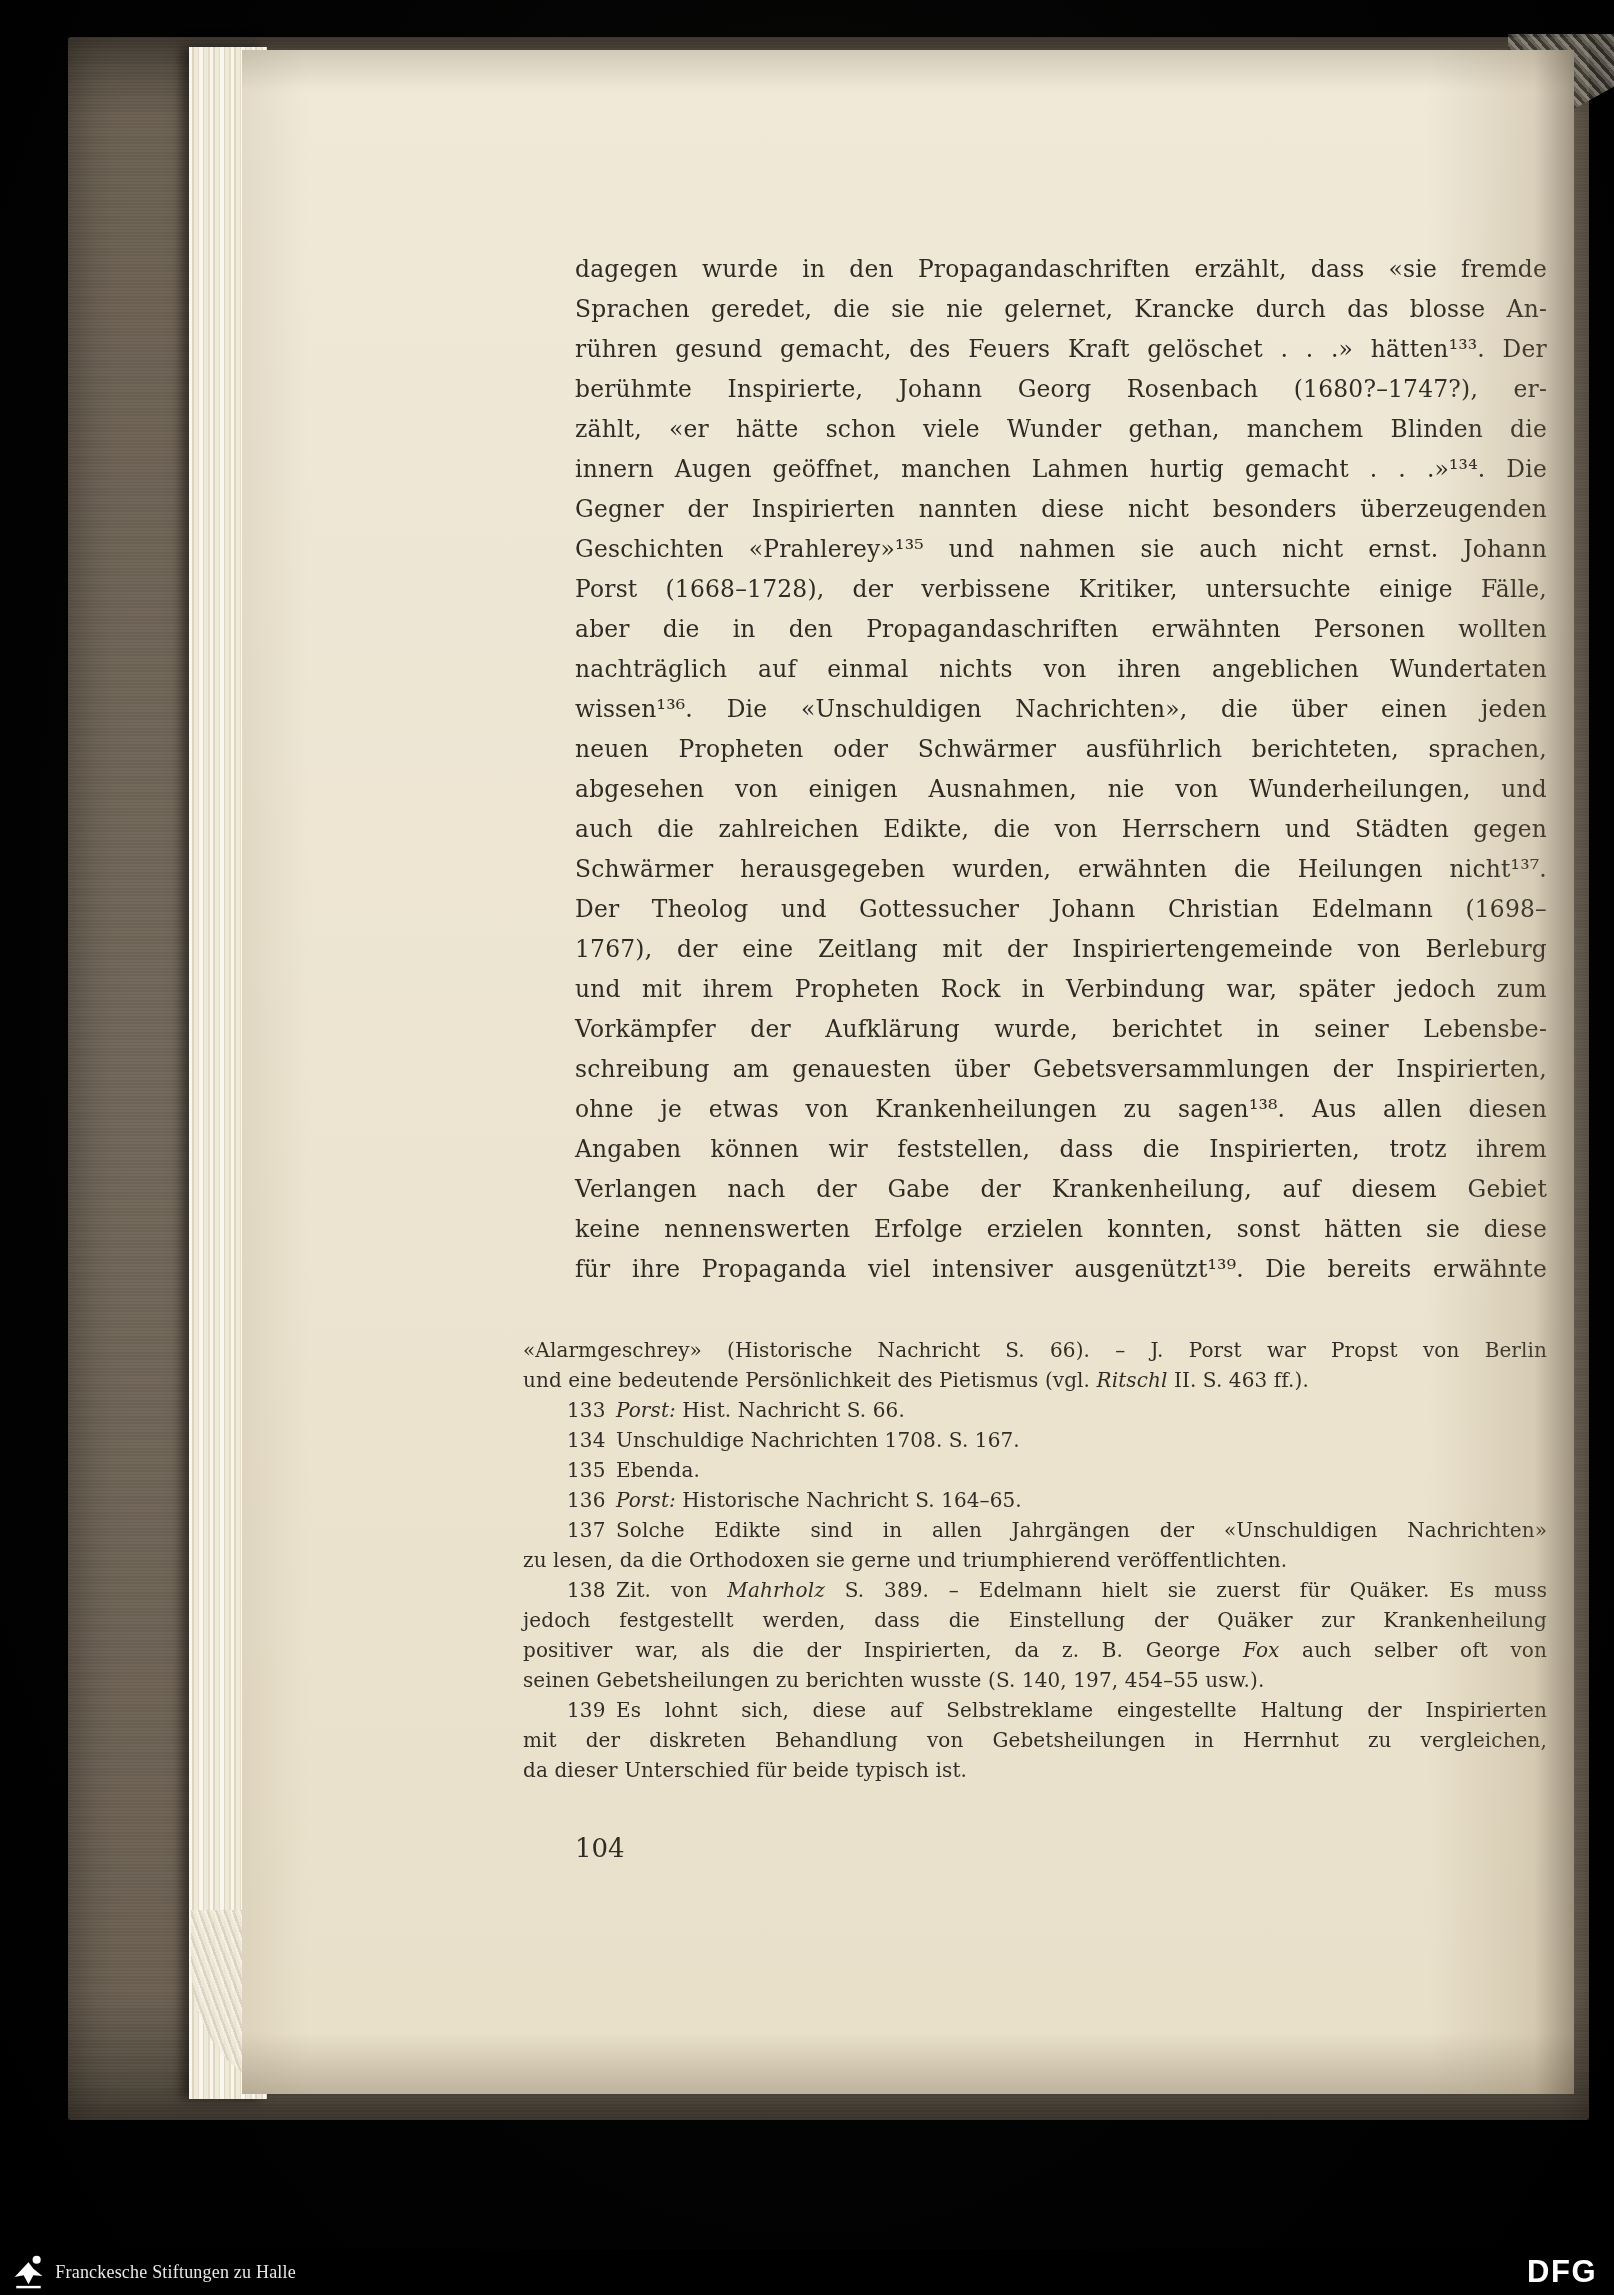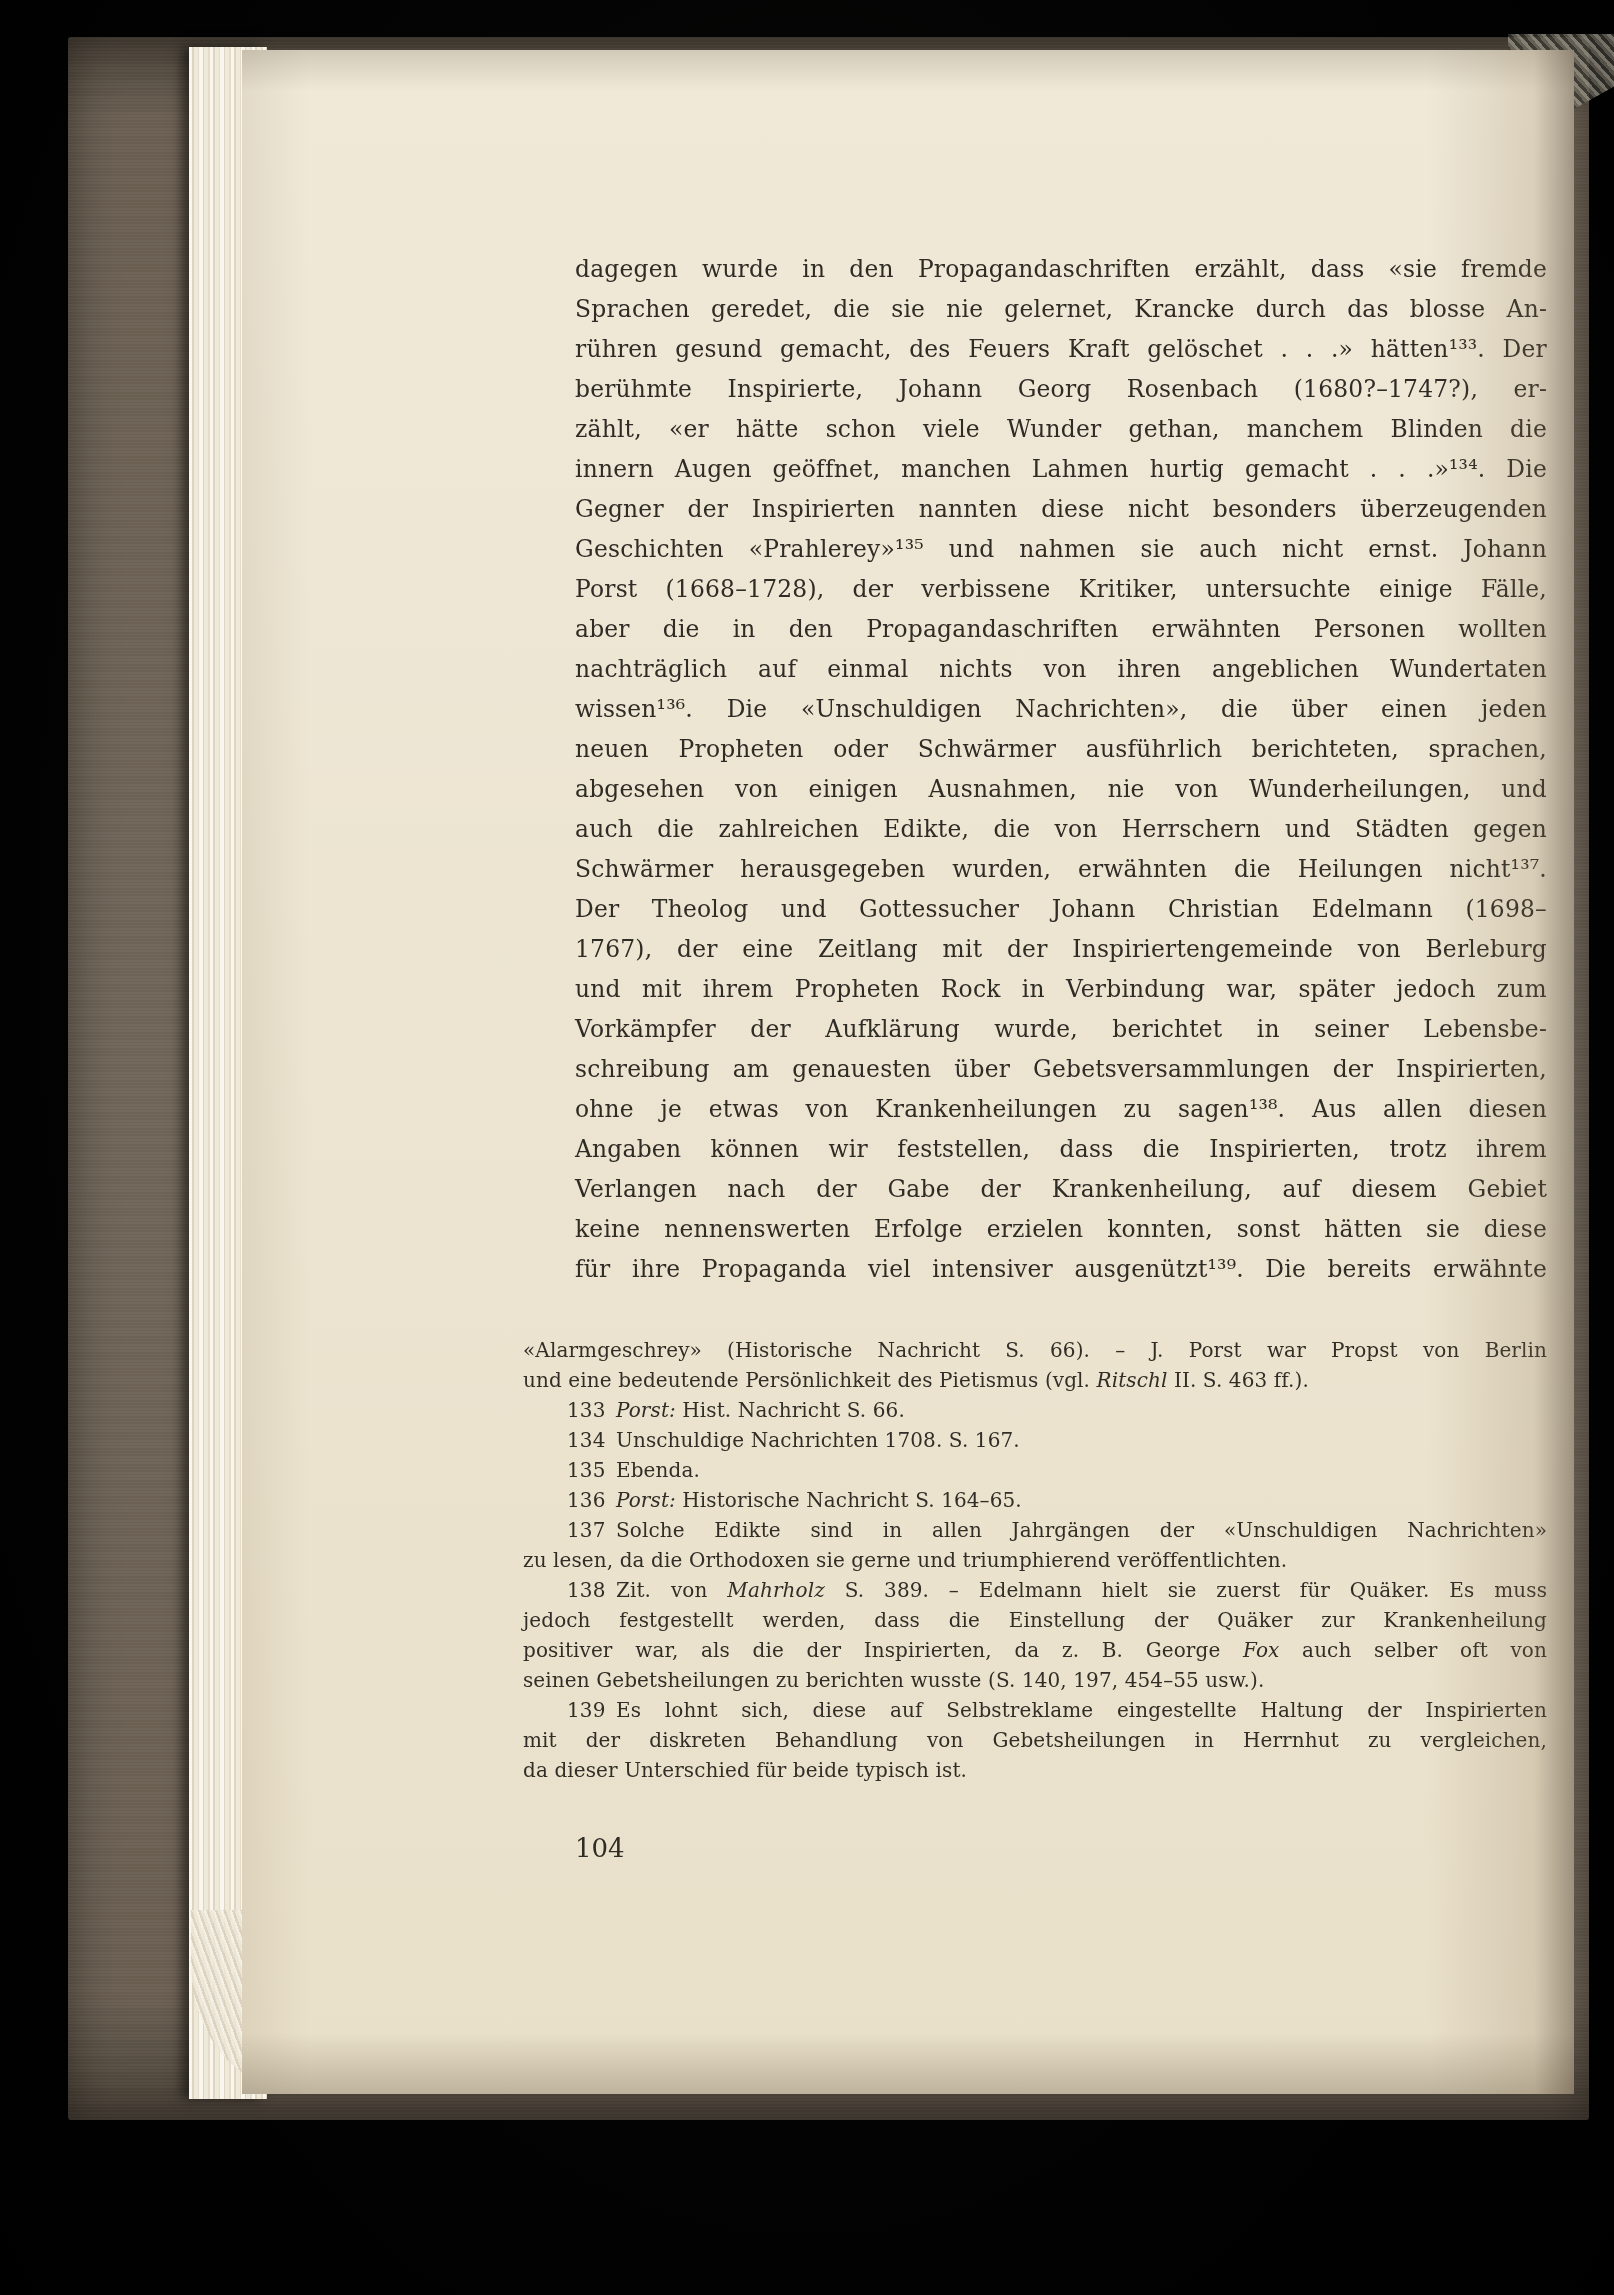--- a/index.html
+++ b/index.html
@@ -150,15 +150,26 @@
         <div class="fn-line ind"><span class="fn-num">139</span><span>Es lohnt sich, diese auf Selbstreklame eingestellte Haltung der Inspirierten</span></div>
         <div class="fn-line"><span>mit der diskreten Behandlung von Gebetsheilungen in Herrnhut zu vergleichen,</span></div>
         <div class="fn-line end"><span>da dieser Unterschied für beide typisch ist.</span></div>
       </div>
 
       <div class="page-number">104</div>
 
     </div>
   </div>
 
+  <div class="footer-bar">
+    <div class="brand">
+      <svg class="brand-icon" viewBox="0 0 38 44" xmlns="http://www.w3.org/2000/svg" aria-hidden="true">
+        <circle cx="29" cy="7" r="5" fill="#ffffff"></circle>
+        <path d="M2 28 L19 10 L25 18 L36 27 L25 26 L19 37 L13 26 Z" fill="#ffffff"></path>
+        <rect x="4" y="39" width="30" height="3" fill="#ffffff"></rect>
+      </svg>
+      <span class="brand-label">Franckesche Stiftungen zu Halle</span>
+    </div>
+    <div class="dfg-logo">DFG</div>
+  </div>
 
 </div>
 
 
 </body></html>

